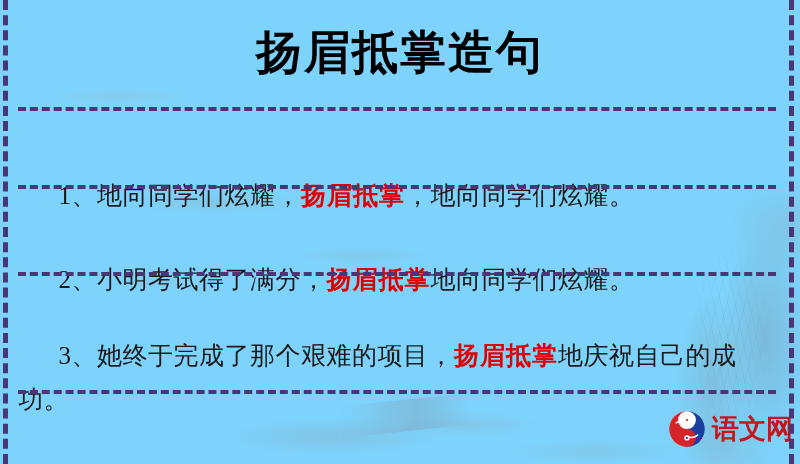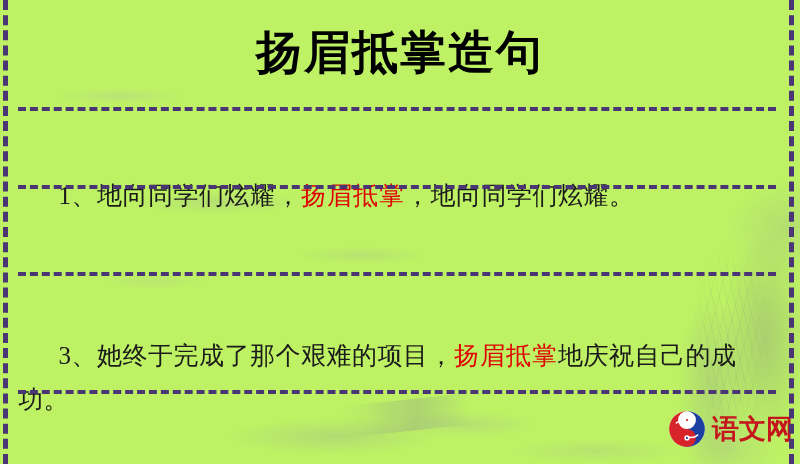--- a/index.html
+++ b/index.html
@@ -11,21 +11,21 @@
     height: 464px;
     overflow: hidden;
     background: #ffffff;
     font-family: "Liberation Serif", "DejaVu Serif", serif;
   }
 
   #page {
     position: relative;
     width: 800px;
     height: 464px;
-    background: #bef264;
+    background: #7dd3fc;
     box-sizing: border-box;
     overflow: hidden;
   }
 
   
   .bg-wash {
     position: absolute;
     inset: 0;
     pointer-events: none;
     z-index: 0;
@@ -149,21 +149,21 @@
     width: 762px;
     font-family: "Liberation Serif", "DejaVu Serif", serif;
     font-size: 25px;
     line-height: 44px;
     color: #1a1a1a;
     letter-spacing: 0.5px;
     white-space: pre-wrap;
   }
   .sentence .idiom {
     color: #e00000;
-    font-weight: normal;
+    font-weight: bold;
     font-family: "DejaVu Serif", "Liberation Serif", serif;
     letter-spacing: 1px;
   }
 
   
   .logo {
     position: absolute;
     left: 668px;
     top: 410px;
     display: flex;
@@ -207,20 +207,23 @@
     <div class="title">扬眉抵掌造句</div>
 
     <div class="rule" style="top:107px;"></div>
 
     <div class="sentence" style="top:130px;">
       <span>1、</span><span>地向同学们炫耀，</span><span class="idiom">扬眉抵掌</span><span>，地向同学们炫耀。</span>
     </div>
 
     <div class="rule" style="top:185px;"></div>
 
+    <div class="sentence" style="top:214px;">
+      <span>2、</span><span>小明考试得了满分，</span><span class="idiom">扬眉抵掌</span><span>地向同学们炫耀。</span>
+    </div>
 
     <div class="rule" style="top:272px;"></div>
 
     <div class="sentence" style="top:290px;">
       <span>3、</span><span>她终于完成了那个艰难的项目，</span><span class="idiom">扬眉抵掌</span><span>地庆祝自己的成功。</span>
     </div>
 
     <div class="rule" style="top:390px;"></div>
 
     <div class="logo">

